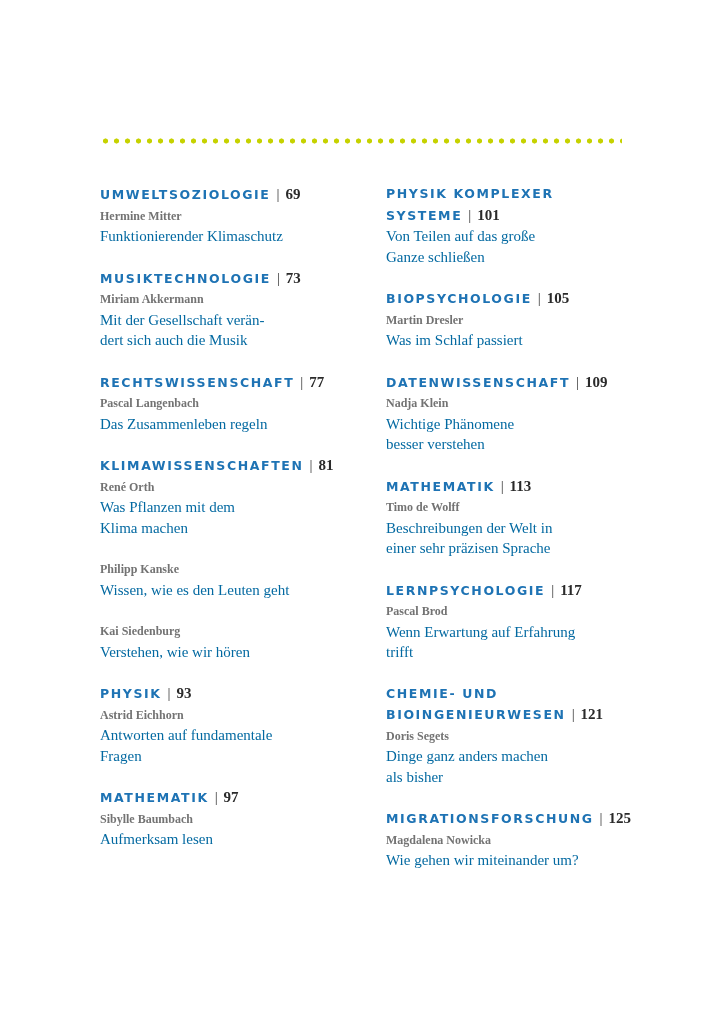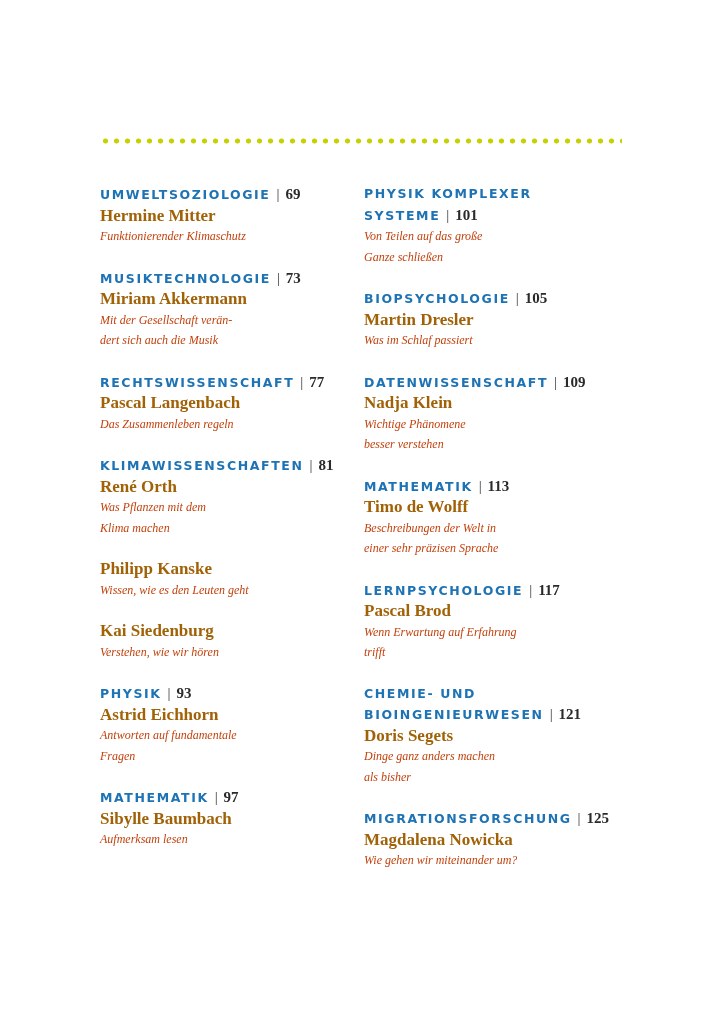--- a/index.html
+++ b/index.html
@@ -29,21 +29,21 @@
       background-position: 0 50%;
     }
     .content {
       position: absolute;
       left: 100px;
       top: 184px;
       display: flex;
       align-items: flex-start;
     }
     .col { display: flex; flex-direction: column; }
-    .col-left  { width: 240px; margin-right: 24px; }
+    .col-left  { width: 240px; margin-right: 46px; }
     .col-right { width: 295px; }
     .entry { margin-bottom: 21px; }
     .cat-line {
       font-family: "DejaVu Sans", sans-serif;
       font-size: 12.5px;
       font-weight: bold;
       letter-spacing: 1.6px;
       color: var(--accent, #1d72b2);
       line-height: 20.5px;
     }
@@ -57,30 +57,29 @@
     }
     .pg {
       font-family: "Liberation Serif", serif;
       font-weight: bold;
       font-size: 15px;
       letter-spacing: 0;
       color: #2a2a2a;
     }
     .author {
       font-weight: bold;
-      font-size: 17px;
-      line-height: 20.5px;
-      color: #a16207;
-    }
-    .desc {
       font-size: 12px;
       line-height: 20.5px;
-      color: #c2410c;
+      color: #737373;
+    }
+    .desc {
+      font-size: 15px;
+      line-height: 20.5px;
+      color: #0369a1;
       white-space: pre-line;
-      font-style: italic;
     }
   </style>
 </head>
 <body>
 
 <div class="page">
   <div class="dotted"></div>
   <div class="content">
     <div class="col col-left">
   <div class="entry">

